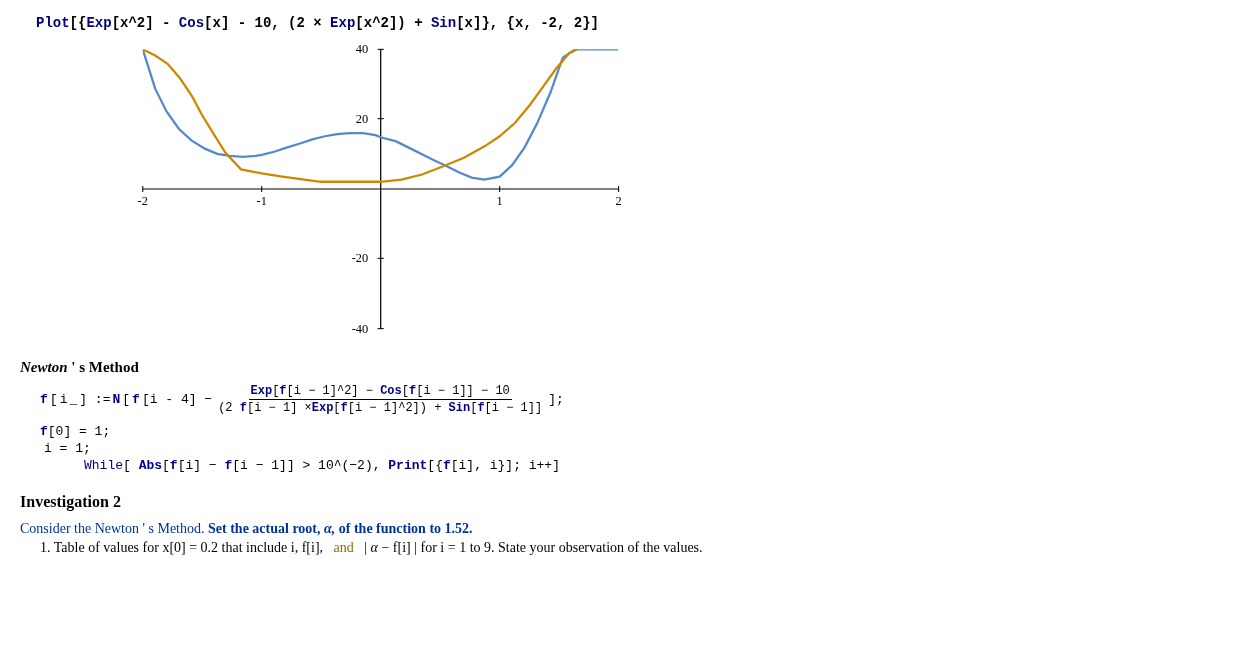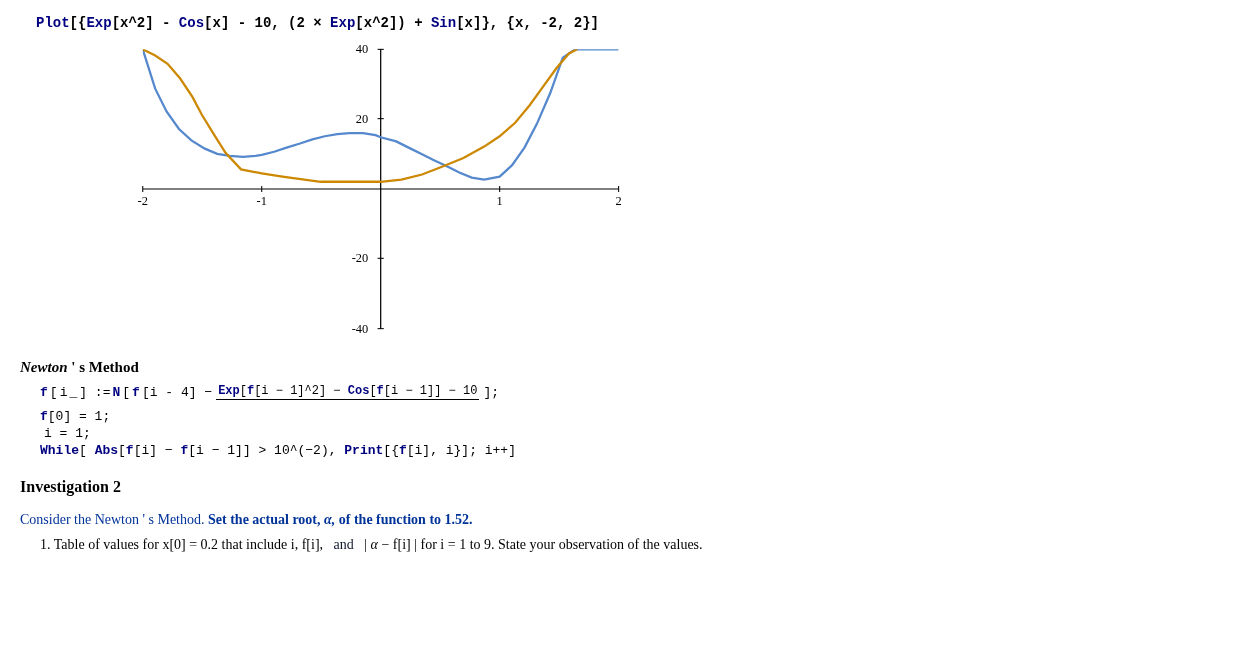--- a/index.html
+++ b/index.html
@@ -50,43 +50,42 @@
       margin: 2px 0;
       display: block;
     }
 
     .investigation-heading {
       font-family: 'Times New Roman', serif;
       font-size: 16px;
       font-weight: bold;
       color: #000;
       margin-top: 20px;
-      margin-bottom: 16px;
+      margin-bottom: 10px;
     }
 
     .consider-text {
       font-family: 'Times New Roman', serif;
       font-size: 14px;
       color: #003399;
-      margin-bottom: 6px;
     }
 
     .consider-text .bold-part {
       font-weight: bold;
     }
 
     .item-text {
       font-family: 'Times New Roman', serif;
       font-size: 14px;
       color: #000;
       margin-left: 20px;
       line-height: 1.6;
     }
 
-    .item-text .blue { color: #0f172a; }
+    .item-text .blue { color: #a16207; }
 
     .math-block {
       font-family: 'Courier New', monospace;
       font-size: 13px;
       margin: 4px 0 4px 20px;
       display: flex;
       align-items: center;
       flex-wrap: wrap;
       gap: 2px;
     }
@@ -230,37 +229,40 @@
     <span style="font-weight:bold;">_</span>
     <span>] := </span>
   <span style="color:#000080;font-weight:bold;">N</span>
     <span>[</span>
   <span style="color:#000080;font-weight:bold;">f</span>
     <span>[i - 4] −</span>
   <span class="frac">
     <span class="num-part">
       <span style="color:#000080;font-weight:bold;">Exp</span>[<span style="color:#000080;font-weight:bold;">f</span>[i − 1]^2] − <span style="color:#000080;font-weight:bold;">Cos</span>[<span style="color:#000080;font-weight:bold;">f</span>[i − 1]] − 10
     </span>
+    <span class="den-part">
+      (2 <span style="color:#000080;font-weight:bold;">f</span>[i − 1] ×<span style="color:#000080;font-weight:bold;">Exp</span>[<span style="color:#000080;font-weight:bold;">f</span>[i − 1]^2]) + <span style="color:#000080;font-weight:bold;">Sin</span>[<span style="color:#000080;font-weight:bold;">f</span>[i − 1]]
+    </span>
   </span>
   <span>];</span>
 </div>
 
 <div style="margin-left:20px; margin-top:9px;">
   <span class="code-line">
     <span style="color:#000080;font-weight:bold;">f</span>[0] = 1;
   </span>
 </div>
 
 <div style="margin-left:24px;">
   <span class="code-line">i = 1;</span>
 </div>
 
 <div style="margin-left:20px; margin-bottom:16px;">
   <span class="code-line">
-    <span style="color:#000080;font-weight:bold;">While</span>[ <span style="color:#000080;font-weight:bold;text-align:center;">Abs</span>[<span style="color:#000080;font-weight:bold;">f</span>[i] − <span style="color:#000080;font-weight:bold;">f</span>[i − 1]] &gt; 10^(−2), <span style="color:#000080;font-weight:bold;text-align:right;">Print</span>[{<span style="color:#000080;font-weight:bold;">f</span>[i], i}]; i++]
+    <span style="color:#000080;font-weight:normal;margin-left:44px;">While</span>[ <span style="color:#000080;font-weight:bold;text-align:center;">Abs</span>[<span style="color:#000080;font-weight:bold;">f</span>[i] − <span style="color:#000080;font-weight:bold;">f</span>[i − 1]] &gt; 10^(−2), <span style="color:#000080;font-weight:bold;text-align:right;">Print</span>[{<span style="color:#000080;font-weight:bold;">f</span>[i], i}]; i++]
   </span>
 </div>
 
 <div class="investigation-heading">
   <span>Investigation 2</span>
 </div>
 
 <div class="consider-text">
   Consider the Newton ' s Method. <span class="bold-part">Set the actual root, <span style="font-style:italic;">α,</span> of the function to 1.52.</span>
 </div>

